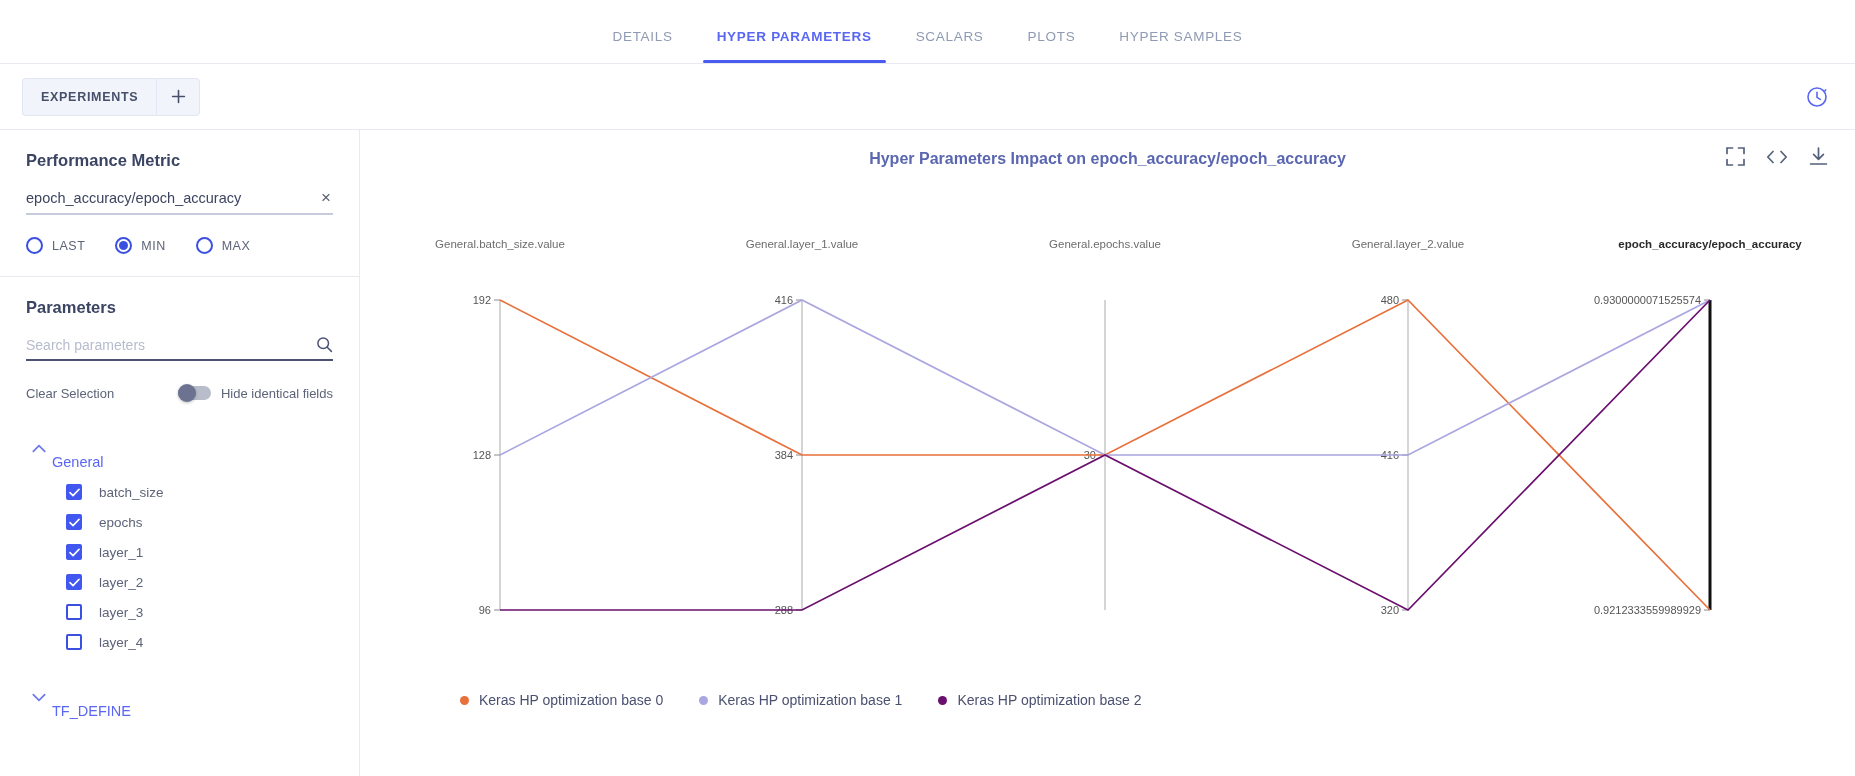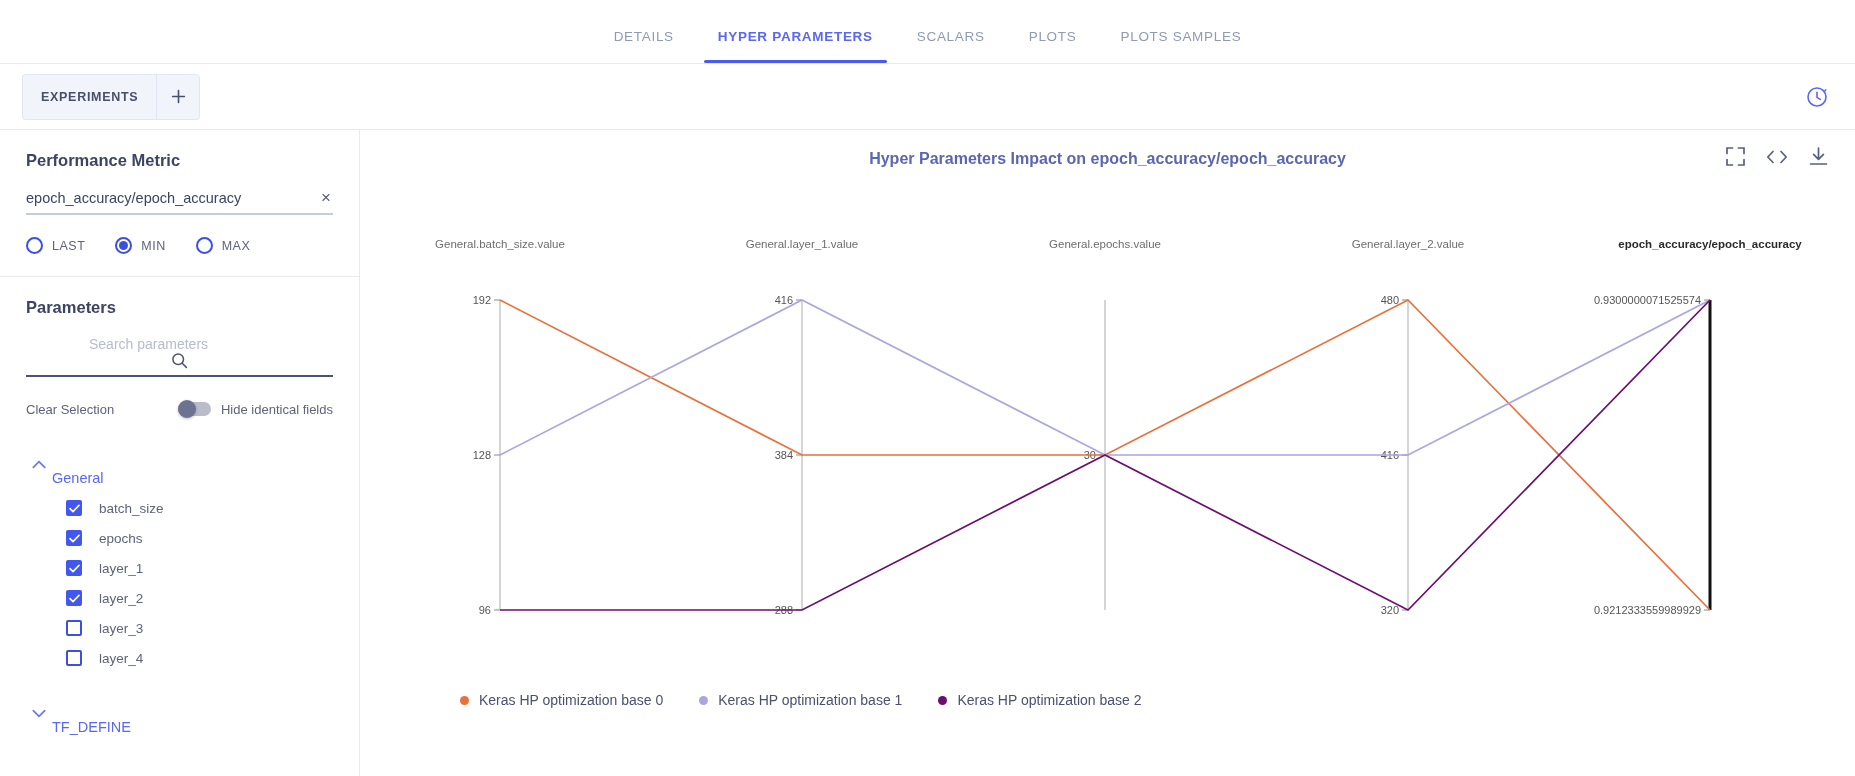--- a/index.html
+++ b/index.html
@@ -34,21 +34,21 @@
   }
 
   
   .actionbar {
     height: 66px; width: 100%;
     display: flex; align-items: center;
     padding: 0 22px;
     border-bottom: 1px solid #e7eaee;
     background: #fff;
   }
-  .btn-group { display: flex; align-items: stretch; height: 46px; }
+  .btn-group { display: flex; align-items: stretch; height: 38px; }
   .btn-experiments {
     display: flex; align-items: center; justify-content: center;
     background: #f2f4fb; border: 1px solid #e2e6f3;
     border-right: none;
     border-radius: 4px 0 0 4px;
     padding: 0 18px;
     font-size: 12.5px; font-weight: 600; letter-spacing: .7px;
     color: #47506b; cursor: pointer;
   }
   .btn-plus {
@@ -108,21 +108,21 @@
     display: flex; align-items: center; justify-content: center;
     flex: 0 0 17px;
   }
   .radio .dot { width: 9px; height: 9px; border-radius: 50%; background: #3b50e0; }
   .radio-label { font-size: 12.5px; letter-spacing: .5px; color: #5d6479; font-weight: 500; }
   .divider { height: 1px; background: #e7eaee; margin: 22px -26px 0 -26px; }
 
   .search-row {
     display: flex; align-items: center;
     border-bottom: 2px solid #4b5273;
-    padding-bottom: 6px; margin-top: 16px; flex-direction: column;
+    padding-bottom: 6px; margin-top: 16px;
   }
   .search-input {
     flex: 1; border: none; outline: none; background: transparent;
     font-size: 14px; color: #3c4460;
     font-family: "Liberation Sans", sans-serif;
   }
   .search-input::placeholder { color: #b7bccd; }
   .search-ico { color: #4b5273; display: flex; }
 
   .tools-row {
@@ -189,21 +189,21 @@
     <div class="tab active">
         <span>HYPER PARAMETERS</span>
       </div>
     <div class="tab">
         <span>SCALARS</span>
       </div>
     <div class="tab">
         <span>PLOTS</span>
       </div>
     <div class="tab">
-        <span>PLOTS SAMPLES</span>
+        <span>HYPER SAMPLES</span>
       </div>
   </div>
 </div>
 
 <div class="actionbar">
   <div class="btn-group">
     <div class="btn-experiments">
         <span>EXPERIMENTS</span>
       </div>
     <div class="btn-plus">

